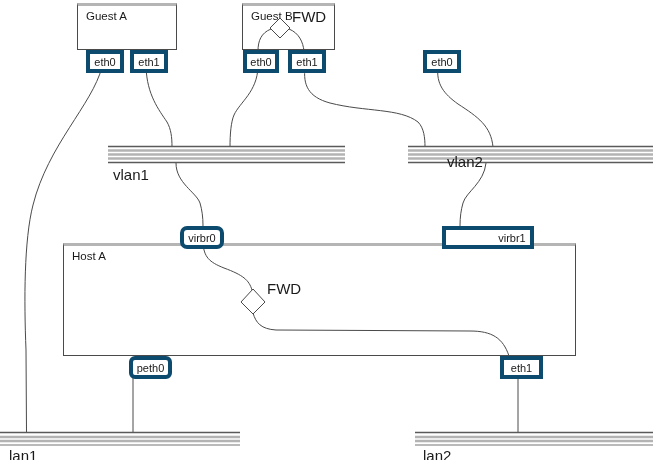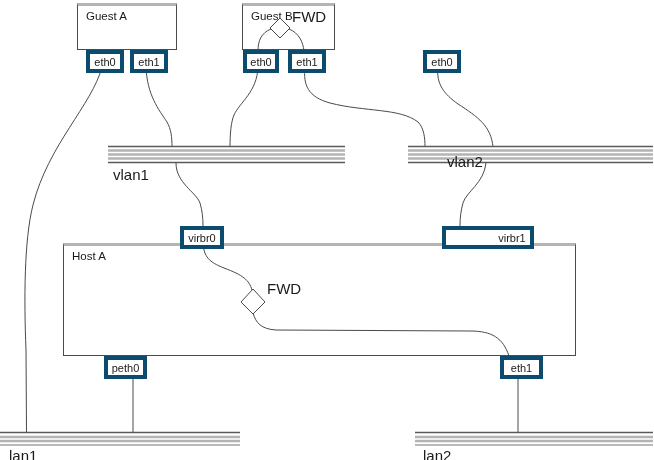--- a/index.html
+++ b/index.html
@@ -100,23 +100,23 @@
       <line x1="415" y1="441" x2="653" y2="441" stroke="#b3b3b3" stroke-width="2.4"></line>
       <line x1="415" y1="445" x2="653" y2="445" stroke="#777777" stroke-width="1.2"></line>
     </g>
   </svg>
 
   <div class="smallbox" style="left:86px; top:50px; width:30px; height:15px;">eth0</div>
   <div class="smallbox" style="left:130px; top:50px; width:30px; height:15px;">eth1</div>
   <div class="smallbox" style="left:243px; top:50px; width:28px; height:15px;">eth0</div>
   <div class="smallbox" style="left:288px; top:50px; width:30px; height:15px;">eth1</div>
   <div class="smallbox" style="left:423px; top:50px; width:30px; height:15px;">eth0</div>
-  <div class="smallbox" style="left:180px; top:226px; width:36px; height:15px;">virbr0</div>
+  <div class="smallbox" style="left:180px; top:226px; width:36px; height:15px;border-radius:7px;">virbr0</div>
   <div class="smallbox" style="left:442px; top:226px; width:36px; height:15px;padding-left:48px;">virbr1</div>
-  <div class="smallbox" style="left:104px; top:356px; width:35px; height:15px;">peth0</div>
+  <div class="smallbox" style="left:129px; top:356px; width:35px; height:15px;border-radius:6px;">peth0</div>
   <div class="smallbox" style="left:500px; top:356px; width:35px; height:15px;">eth1</div>
 
   <div class="freelabel" style="left:292px; top:8px;">FWD</div>
   <div class="freelabel" style="left:267px; top:280px;">FWD</div>
   <div class="freelabel" style="left:113px; top:166px;">vlan1</div>
   <div class="freelabel" style="left:415px; top:153px;margin-left:32px;">vlan2</div>
   <div class="freelabel" style="left:9px; top:447px;">lan1</div>
   <div class="freelabel" style="left:423px; top:447px;">lan2</div>
 
 </div>

